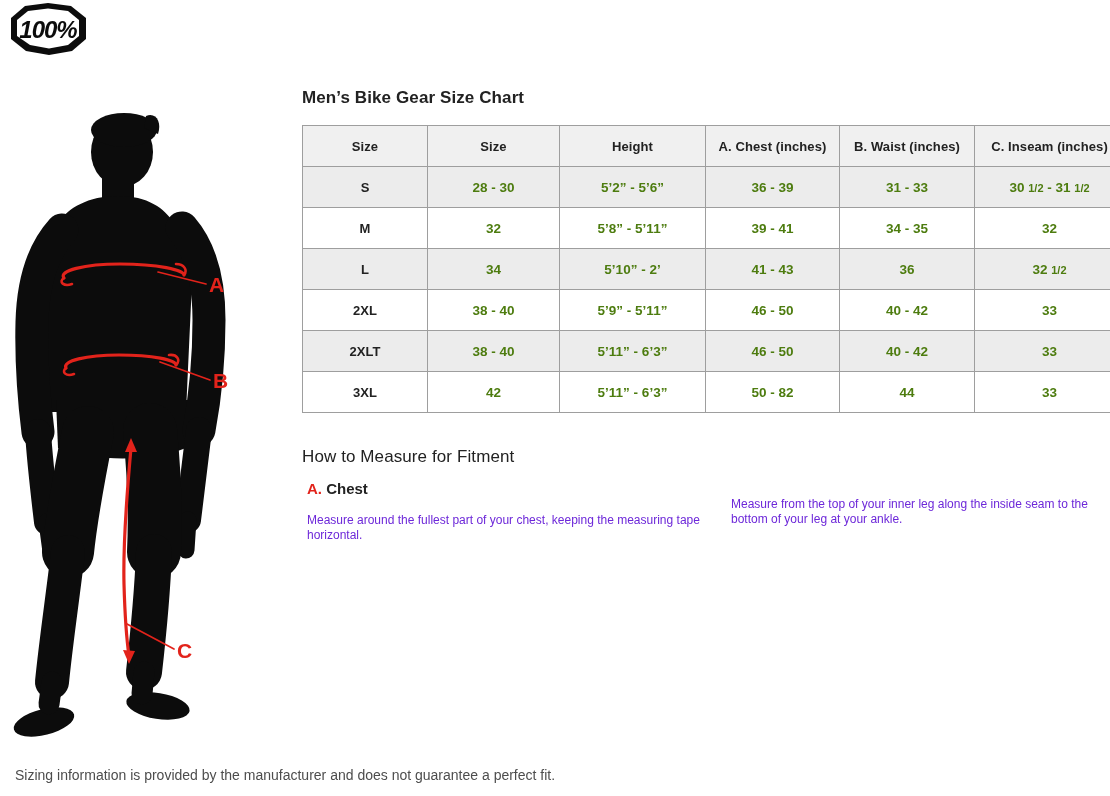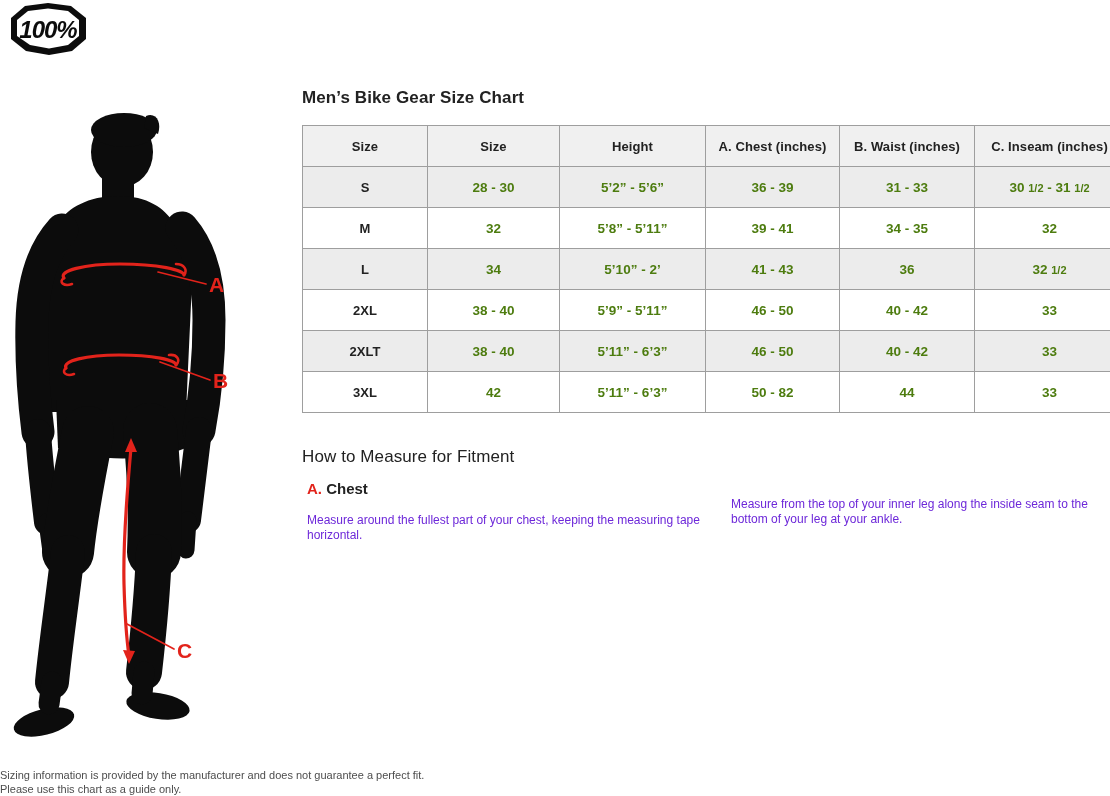--- a/index.html
+++ b/index.html
@@ -35,21 +35,21 @@
   }
   .measure-grid{
     display:grid;grid-template-columns:424px 1fr;row-gap:24px;
     margin-top:14px;padding-left:5px;
   }
   .measure-item{padding-right:28px;}
   .measure-item h3{margin:0;font-size:15px;color:#222;line-height:16px;}
   .measure-item h3 .letter{color:#e2231b;}
   .measure-item p{margin:16px 0 0 0;font-size:12px;color:#6d28d9;line-height:15px;}
   
-  .footnote{position:absolute;left:0;top:768px;font-size:11px;color:#4d4d4d;line-height:14px;}
+  .footnote{position:absolute;left:15px;top:768px;font-size:14px;color:#4d4d4d;line-height:14px;}
 </style>
 </head>
 <body>
 
 <svg class="logo" viewBox="0 0 88 56">
   <path d="M7,16 L21,4 L44,1 L67,4 L82,16 L82,37 L68,49 L45,53 L22,49 L7,37 Z" fill="#0c0c0c"></path>
   <path d="M13,18 L24,9 L44,6.5 L64,9 L75,18 L75,34 L64,43 L45,46.5 L26,43 L13,34 Z" fill="#ffffff"></path>
   <text x="44" y="36" text-anchor="middle" font-size="24" font-weight="bold" font-style="italic" letter-spacing="-1" fill="#0c0c0c" font-family="Liberation Sans, sans-serif">100%</text>
 </svg>
 
@@ -184,14 +184,13 @@
       <p>Measure around the fullest part of your chest, keeping the measuring tape horizontal.</p>
     </div>
     <div class="measure-item">
       <p>Measure from the top of your inner leg along the inside seam to the bottom of your leg at your ankle.</p>
     </div>
   </div>
 </div>
 
 <div class="footnote">
   <div>Sizing information is provided by the manufacturer and does not guarantee a perfect fit.</div>
-  <div>Please use this chart as a guide only.</div>
 </div>
 
 </body></html>

